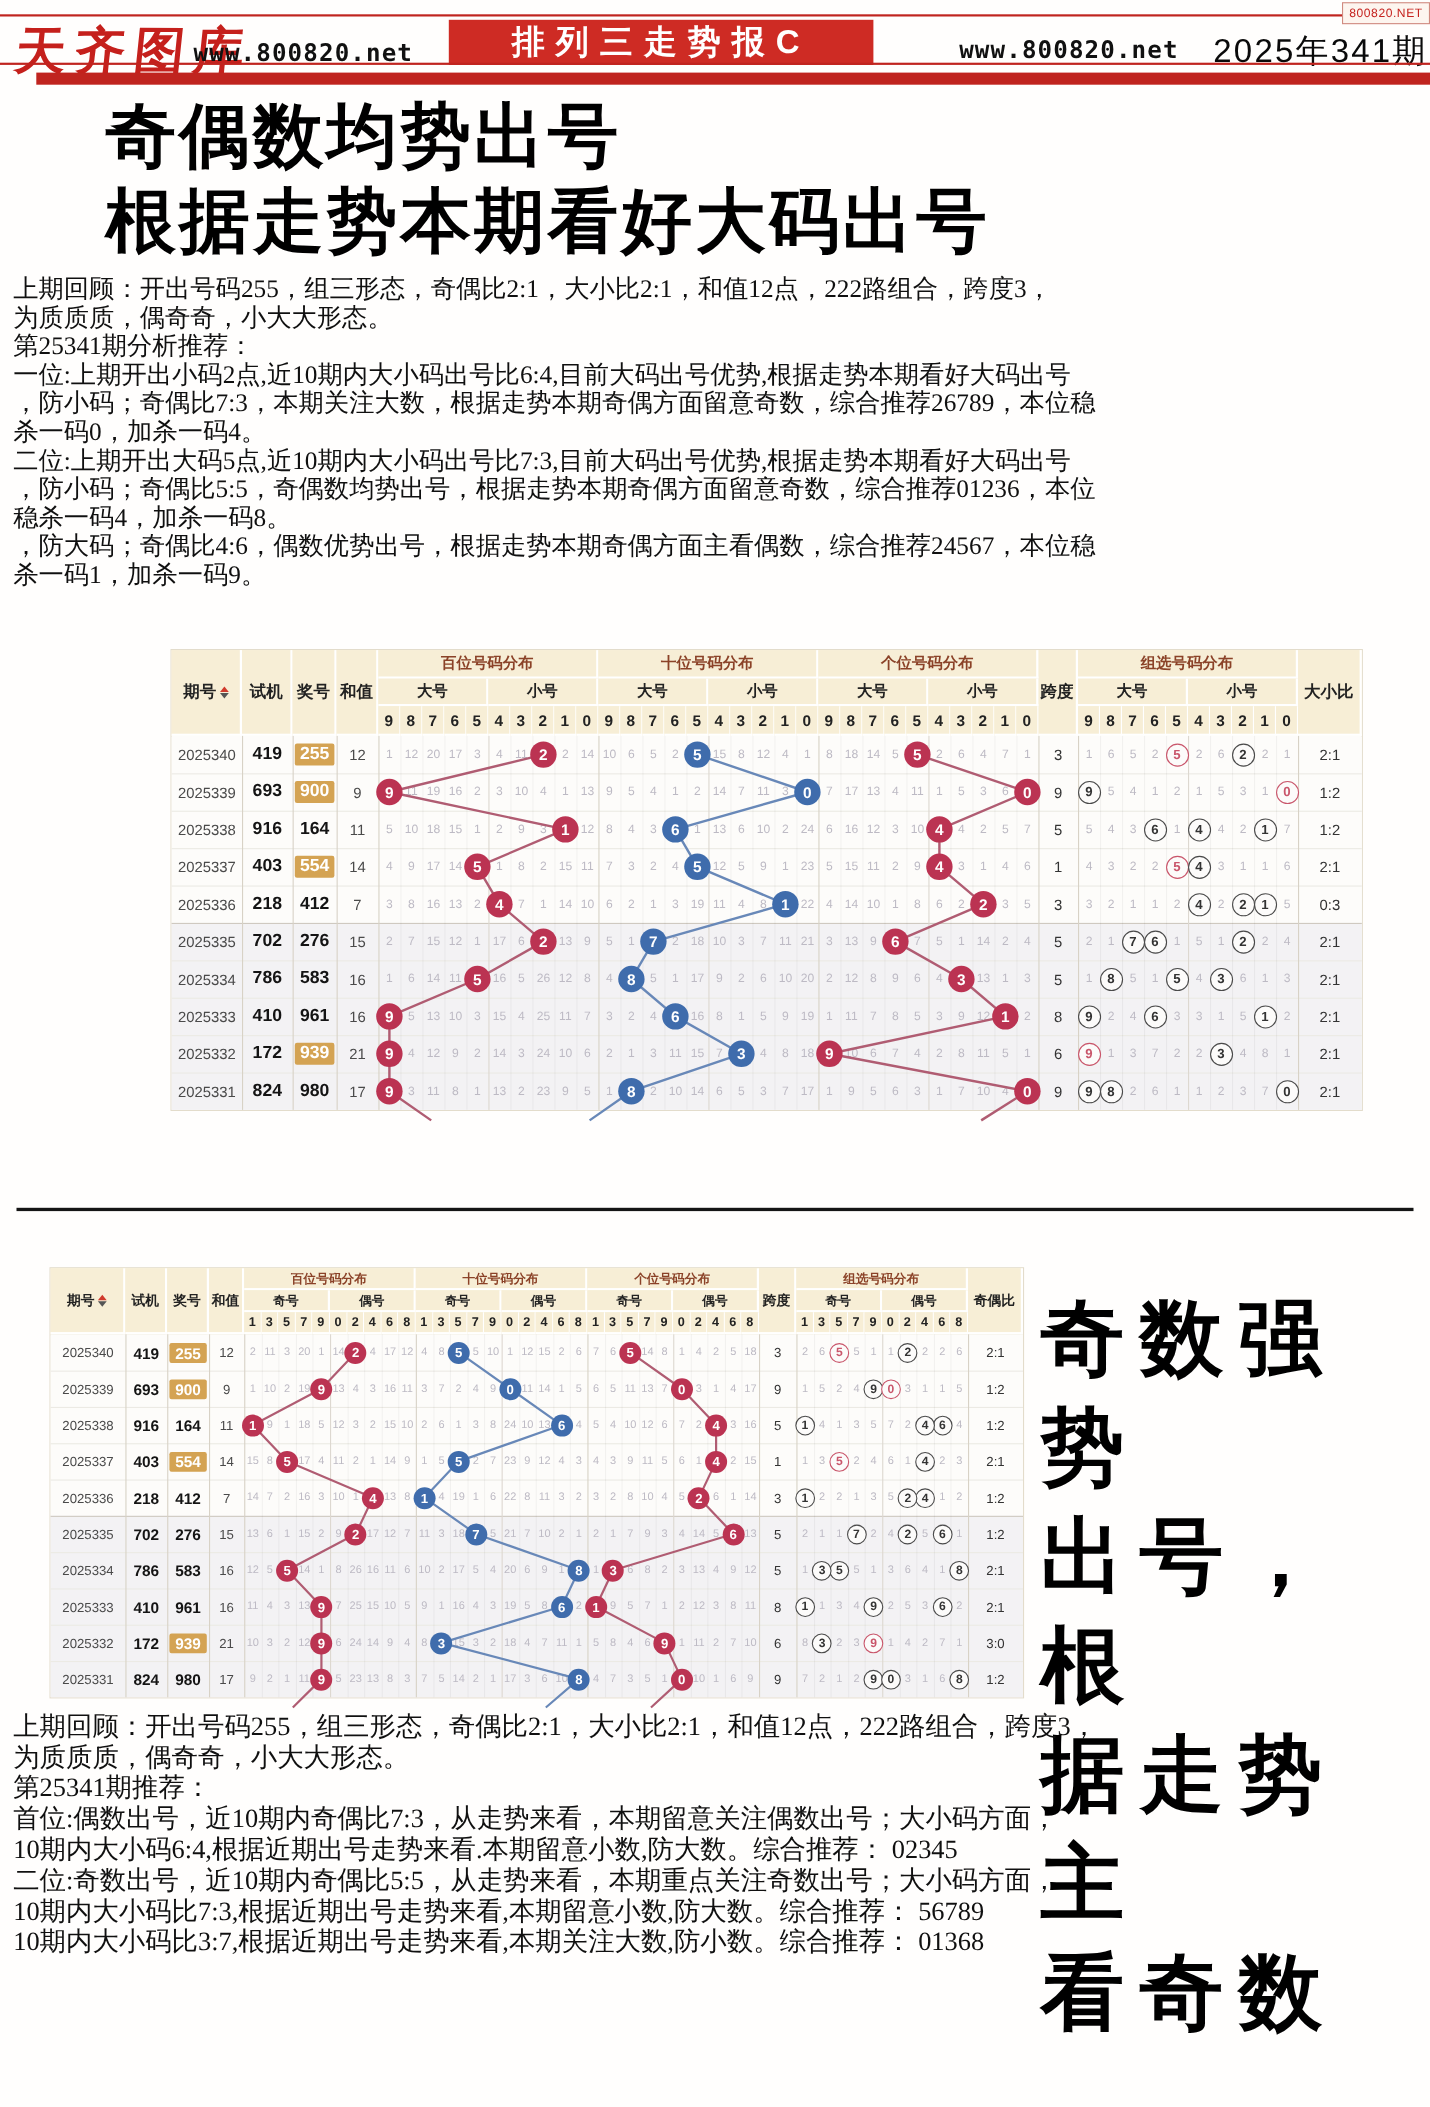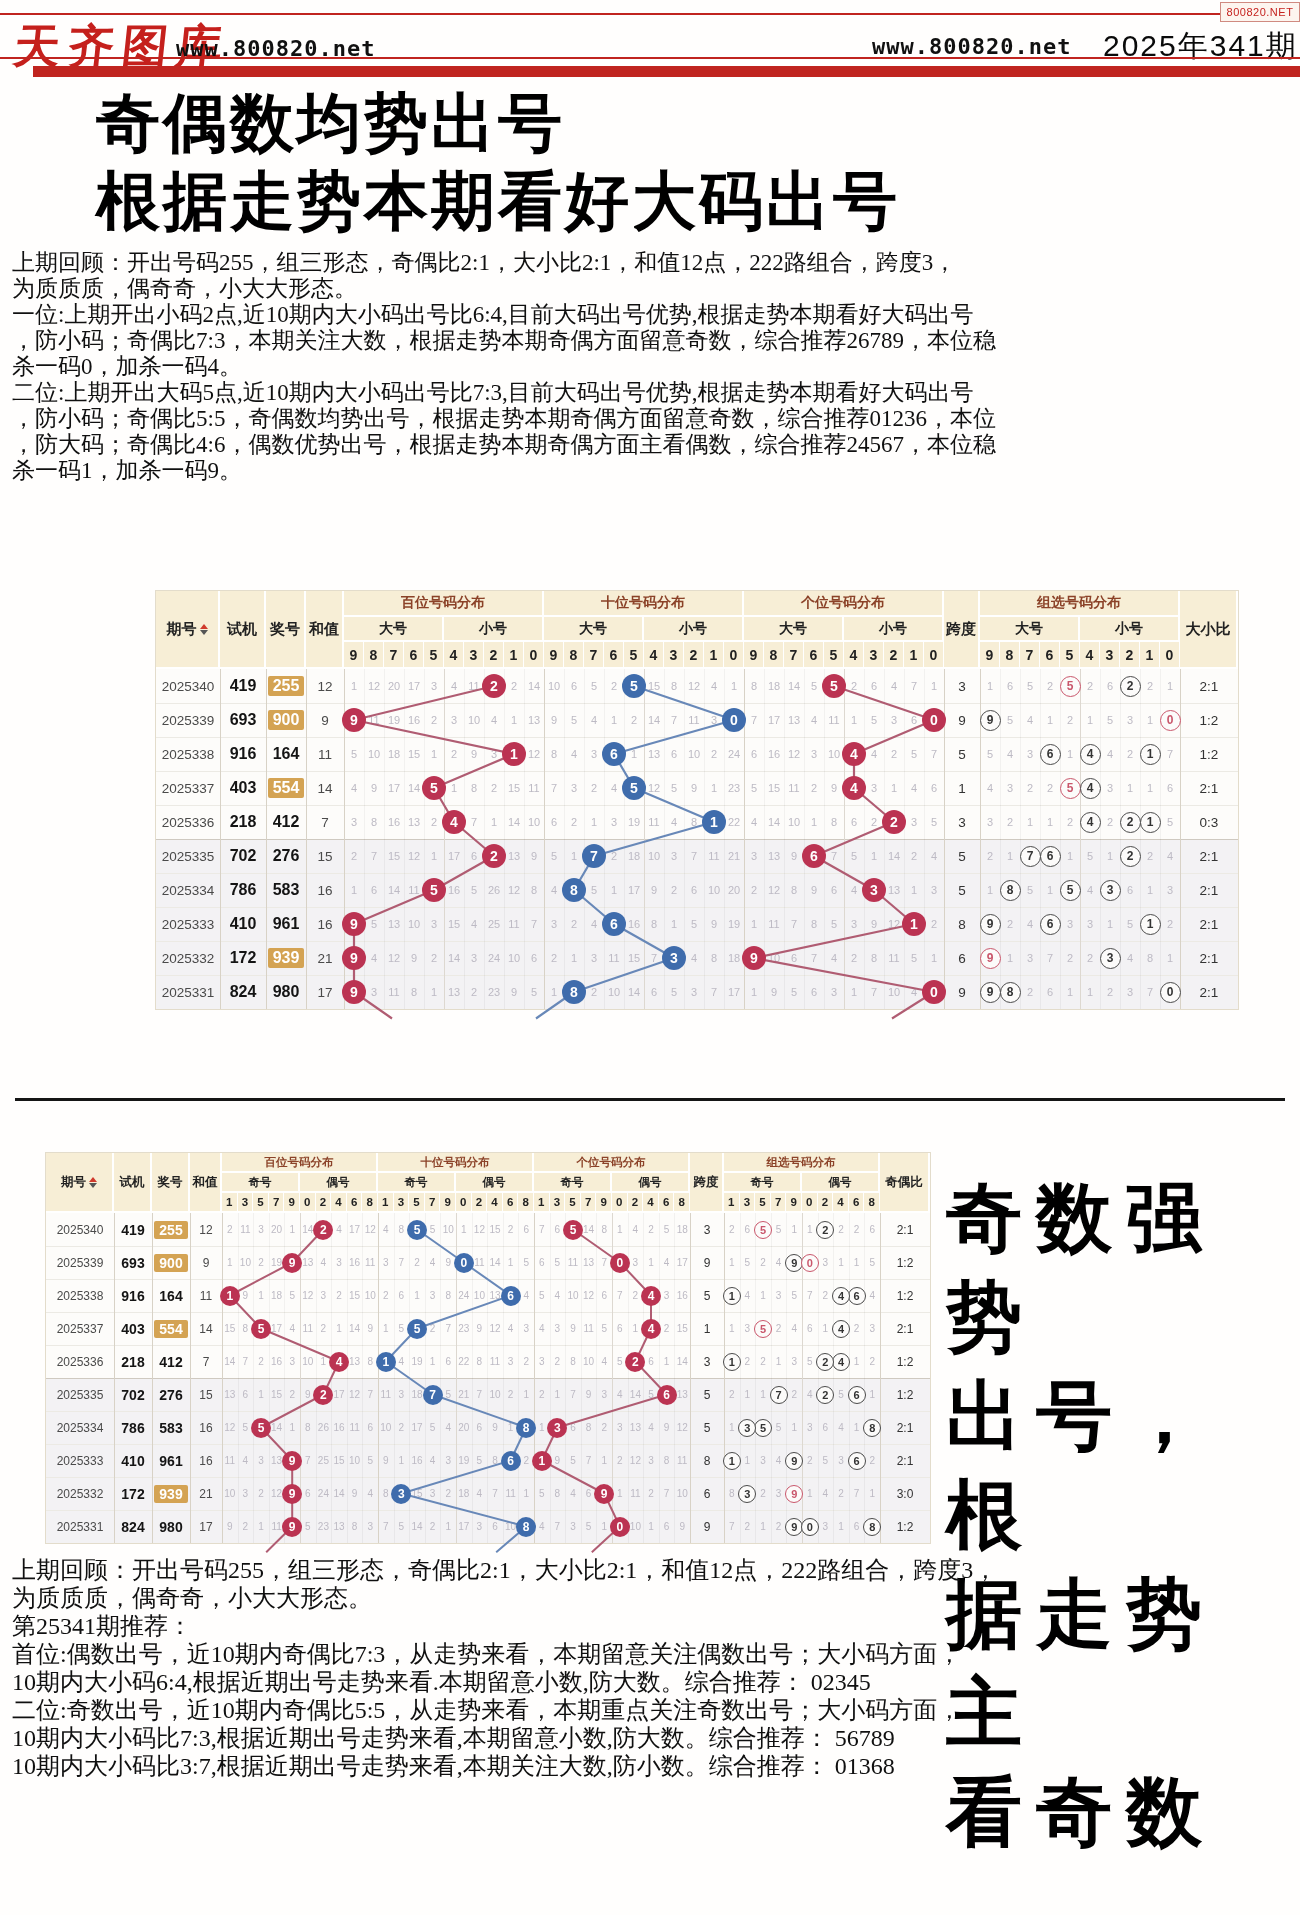--- a/index.html
+++ b/index.html
@@ -51,39 +51,42 @@
   svg{position:absolute;overflow:visible;z-index:3;}
 </style>
 </head>
 <body>
 
 <div class="page">
 
   <div class="rule" style="left:0;top:13px;width:1300px;height:2px;"></div>
   <div class="brand">天齐图库</div>
   <div class="url" style="left:176px;top:36px;">www.800820.net</div>
+  <div class="title-box">排列三走势报C</div>
   <div class="url" style="left:872px;top:34px;">www.800820.net</div>
   <div class="issue">2025年341期</div>
   <div class="corner">800820.NET</div>
   <div class="rule" style="left:0;top:57px;width:1300px;height:2px;"></div>
   <div class="rule" style="left:33px;top:66px;width:1267px;height:11px;"></div>
 
   <div class="headline">
     <div>奇偶数均势出号</div>
     <div>根据走势本期看好大码出号</div>
   </div>
 
   <div class="para" id="intro">
       <div>上期回顾：开出号码255，组三形态，奇偶比2:1，大小比2:1，和值12点，222路组合，跨度3，</div>
       <div>为质质质，偶奇奇，小大大形态。</div>
+      <div>第25341期分析推荐：</div>
       <div>一位:上期开出小码2点,近10期内大小码出号比6:4,目前大码出号优势,根据走势本期看好大码出号</div>
       <div>，防小码；奇偶比7:3，本期关注大数，根据走势本期奇偶方面留意奇数，综合推荐26789，本位稳</div>
       <div>杀一码0，加杀一码4。</div>
       <div>二位:上期开出大码5点,近10期内大小码出号比7:3,目前大码出号优势,根据走势本期看好大码出号</div>
       <div>，防小码；奇偶比5:5，奇偶数均势出号，根据走势本期奇偶方面留意奇数，综合推荐01236，本位</div>
+      <div>稳杀一码4，加杀一码8。</div>
       <div>，防大码；奇偶比4:6，偶数优势出号，根据走势本期奇偶方面主看偶数，综合推荐24567，本位稳</div>
       <div>杀一码1，加杀一码9。</div>
     </div>
 
   <div class="ttable" id="table1" style="left: 155px; top: 590px; width: 1082px; height: 418px;">
       <div class="hdrbg" style="height:78px;"></div>
       <div class="hcell" style="left:0px;top:0;width:64px;height:78px;font-size:15px;">
         <span>期号</span>
         <span class="sort">
           <i class="up"></i>

